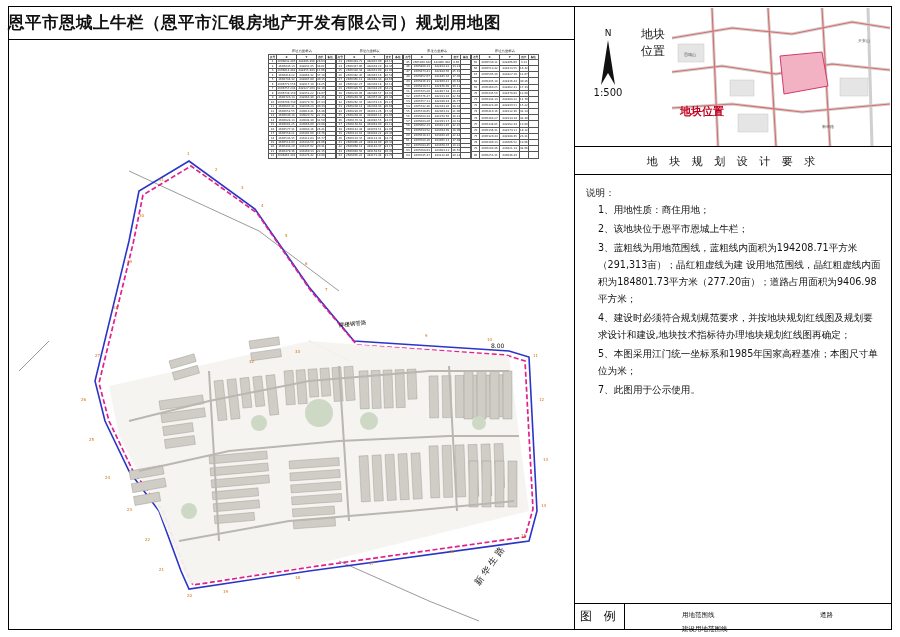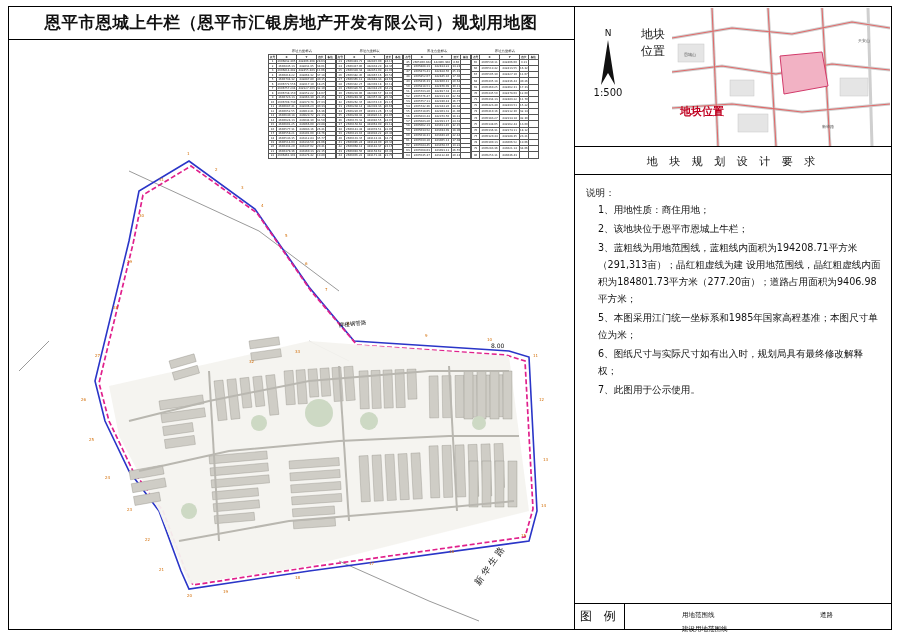--- a/index.html
+++ b/index.html
@@ -3,21 +3,21 @@
 <meta charset="utf-8">
 <style>
   html,body{margin:0;padding:0;background:#ffffff;}
   body{width:900px;height:637px;font-family:"DejaVu Sans","Liberation Sans",sans-serif;color:#111;}
   #sheet{position:relative;width:900px;height:637px;overflow:hidden;background:#fff;}
 
   
   .frame{position:absolute;left:8px;top:6px;width:884px;height:624px;border:1.4px solid #000;box-sizing:border-box;}
 
   
-  .title-bar{position:absolute;left:8px;top:6px;width:566px;height:34px;border-bottom:1.4px solid #000;box-sizing:border-box;display:flex;align-items:center;justify-content:center;}
+  .title-bar{position:absolute;left:8px;top:6px;width:566px;height:34px;border-bottom:1.4px solid #000;box-sizing:border-box;display:flex;align-items:center;justify-content:flex-start;}
   .title-bar .t{font-size:16.5px;font-weight:bold;letter-spacing:.5px;font-family:"DejaVu Sans","Liberation Sans",sans-serif;}
 
   
   .vdiv{position:absolute;left:574px;top:6px;width:0;height:624px;border-left:1.4px solid #000;}
 
   
   .coord-wrap{position:absolute;left:268px;top:50px;width:298px;height:165px;}
   .coord-grid{display:flex;gap:0;}
   table.ct{border-collapse:collapse;font-size:2.6px;line-height:1;table-layout:fixed;}
   table.ct td,table.ct th{border:0.4px solid #555;padding:0.4px 0;text-align:center;font-size:2.7px;color:#222;white-space:nowrap;overflow:hidden;}
@@ -956,22 +956,22 @@
 
   <div class="hr1"></div>
   <div class="req-title">地 块 规 划 设 计 要 求</div>
   <div class="hr2"></div>
 
   <div class="notes">
     <div class="li head">说明：</div>
     <div class="li">1、用地性质：商住用地；</div>
     <div class="li">2、该地块位于恩平市恩城上牛栏；</div>
     <div class="li">3、蓝粗线为用地范围线，蓝粗线内面积为194208.71平方米（291,313亩）；晶红粗虚线为建 设用地范围线，晶红粗虚线内面积为184801.73平方米（277.20亩）；道路占用面积为9406.98平方米；</div>
+    <div class="li">4、建设时必须符合规划规范要求，并按地块规划红线图及规划要求设计和建设,地块技术指标待办理地块规划红线图再确定；</div>
     <div class="li">5、本图采用江门统一坐标系和1985年国家高程基准；本图尺寸单位为米；</div>
-    <div class="li">6、图纸尺寸与实际尺寸如有出入时，规划局具有最终修改解释权；</div>
     <div class="li">7、此图用于公示使用。</div>
   </div>
 
   <div class="hr3"></div>
   <div class="vline"></div>
 
   <div class="legend-title">图 例</div>
   <div class="legend">
     <div style="position:absolute;left:8px;top:3px;">
       <div class="row">

